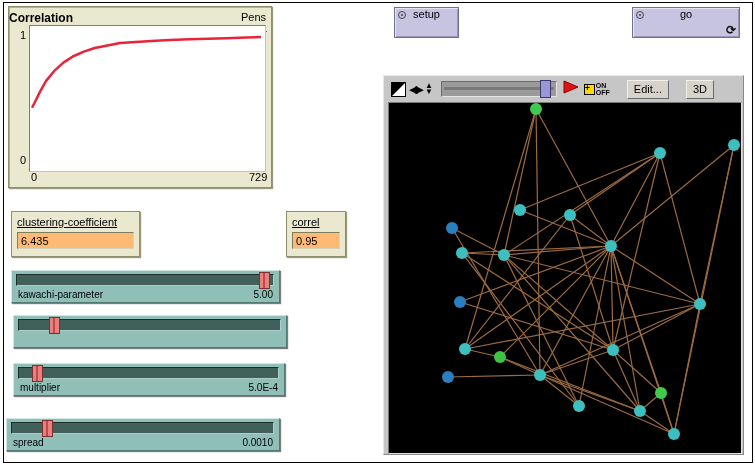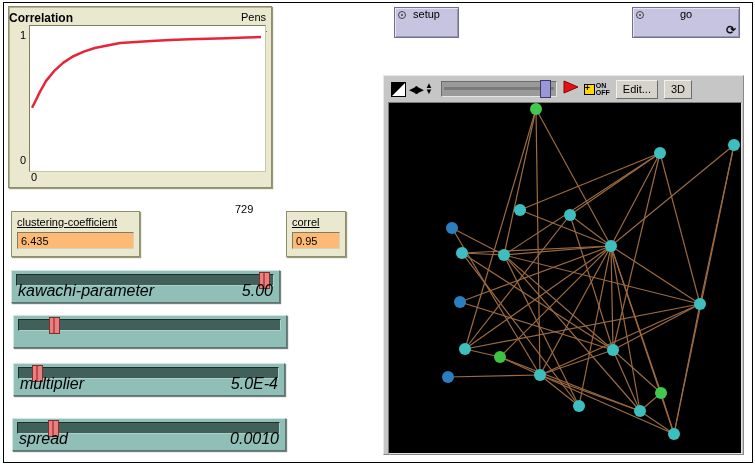--- a/index.html
+++ b/index.html
@@ -14,21 +14,21 @@
   .plot-pens{position:absolute;right:5px;top:4px;font-size:11px;color:#000;}
   .plot-legend{position:absolute;right:4px;top:19px;display:flex;align-items:center;gap:2px;}
   .pen-swatch{width:12px;height:12px;border:1px solid #000;display:inline-block;}
   .plot-area{position:absolute;left:20px;top:18px;width:235px;height:145px;background:#fff;
              border:1px solid #7e7e62;border-right-color:#c9c6a8;border-bottom-color:#c9c6a8;}
   .ylab{position:absolute;font-size:11px;color:#000;width:16px;text-align:right;}
   .ylab.ymax{left:1px;top:22px;}
   .ylab.ymin{left:1px;top:147px;}
   .xlab{position:absolute;font-size:11px;color:#000;}
   .xlab.xmin{left:22px;top:164px;}
-  .xlab.xmax{left:226px;top:164px;margin-top:32px;}
+  .xlab.xmax{left:240px;top:164px;}
 
   
   .nl-button{position:absolute;background:#C7C4E2;border:1px solid #6f6f8f;
              box-shadow:inset 1px 1px 0 #e6e4f4,inset -1px -1px 0 #9a97bb;
              display:flex;align-items:flex-start;justify-content:center;cursor:pointer;}
   .btn-label{font-size:11px;color:#000;}
   .btn-eye{position:absolute;left:3px;top:3px;width:6px;height:6px;border:1px solid #444;border-radius:50%;}
   .btn-eye:after{content:"";position:absolute;left:2px;top:2px;width:2px;height:2px;background:#444;border-radius:50%;}
   .btn-forever{position:absolute;right:3px;bottom:1px;font-size:12px;font-weight:bold;color:#111;line-height:12px;}
 
@@ -42,41 +42,41 @@
 
   
   .nl-slider{position:absolute;height:31px;background:#8FBFB7;border:1px solid #527a72;
              border-top-color:#cfe6e1;border-left-color:#cfe6e1;box-shadow:1px 1px 1px #7d7d7d;}
   .sl-groove{position:absolute;left:4px;right:5px;top:3px;height:10px;background:#42605a;
              border:1px solid #1d2e2a;border-bottom-color:#a9d0c9;border-right-color:#a9d0c9;}
   .sl-handle{position:absolute;top:1px;width:9px;height:15px;background:#E98080;
              border:1px solid #7d2e2e;cursor:pointer;}
   .sl-handle:after{content:"";position:absolute;left:3px;top:0;bottom:0;width:2px;background:#c14848;}
   .sl-row{position:absolute;left:6px;right:6px;bottom:2px;display:flex;justify-content:space-between;}
-  .sl-label,.sl-value{font-size:16px;color:#000;white-space:nowrap;font-style:italic;}
+  .sl-label,.sl-value{font-size:10px;color:#000;white-space:nowrap;}
 
   
   .nl-view{position:absolute;left:383px;top:75px;width:361px;height:380px;background:#c6c6c6;
            border:1px solid #8a8a8a;border-top-color:#e8e8e8;border-left-color:#e8e8e8;box-sizing:border-box;}
   .view-header{position:absolute;left:0;top:0;right:0;height:26px;background:#c6c6c6;display:flex;align-items:center;}
   .vh-icon{display:inline-block;}
   .icon-diag{width:13px;height:13px;margin-left:7px;border:1px solid #000;
              background:linear-gradient(135deg,#000 49%,#fff 51%);}
   .icon-hor{margin-left:3px;font-size:11px;color:#000;letter-spacing:-2px;}
   .icon-ver{margin-left:3px;display:inline-flex;flex-direction:column;line-height:6px;font-size:8px;color:#000;}
   .speed-slider{position:relative;margin-left:8px;width:114px;height:14px;background:#9a9a9a;
                 border:1px solid #6b6b6b;border-bottom-color:#e6e6e6;border-right-color:#e6e6e6;}
   .speed-track{position:absolute;left:2px;right:2px;top:5px;height:3px;background:#7a7a7a;}
   .speed-handle{position:absolute;top:-2px;width:9px;height:16px;background:#9a97d8;border:1px solid #3a3a6a;}
   .red-arrow{margin-left:6px;display:inline-block;}
   .onoff{margin-left:5px;display:flex;align-items:center;cursor:pointer;}
   .onoff-ico{position:relative;width:9px;height:9px;background:#ffd800;border:1px solid #000;}
   .onoff-ico:after{content:"+";position:absolute;left:0px;top:-2px;font-size:9px;font-weight:bold;color:#000;}
   .onoff-txt{display:flex;flex-direction:column;font-size:7px;font-weight:bold;line-height:7px;color:#000;margin-left:1px;}
-  .vh-btn{margin-left:6px;height:19px;background:#d6d3ca;border:1px solid #6b6b6b;
+  .vh-btn{margin-left:17px;height:19px;background:#d6d3ca;border:1px solid #6b6b6b;
           border-top-color:#f2f0ea;border-left-color:#f2f0ea;font-family:"Liberation Sans",sans-serif;
           font-size:11px;color:#000;padding:1px 6px;cursor:pointer;}
   .view-canvas{position:absolute;left:4px;top:26px;width:352px;height:350px;background:#000;
                border:1px solid #7a7a7a;box-sizing:content-box;border-right-color:#e0e0e0;border-bottom-color:#e0e0e0;}
   .view-canvas svg{display:block;}
 </style>
 </head>
 <body>
 
 <div class="page">
@@ -133,21 +133,21 @@
     <div class="sl-handle" style="left: 35px;"></div>
   </div>
   <div class="nl-slider" style="left:13px;top:363px;width:270px">
     <div class="sl-groove"></div>
     <div class="sl-handle" style="left: 18px;"></div>
     <div class="sl-row">
       <span class="sl-label">multiplier</span>
       <span class="sl-value">5.0E-4</span>
     </div>
   </div>
-  <div class="nl-slider" style="left:12px;top:418px;width:272px">
+  <div class="nl-slider" style="left:6px;top:418px;width:272px">
     <div class="sl-groove"></div>
     <div class="sl-handle" style="left: 35px;"></div>
     <div class="sl-row">
       <span class="sl-label">spread</span>
       <span class="sl-value">0.0010</span>
     </div>
   </div>
 
   <div class="nl-view">
     <div class="view-header">

